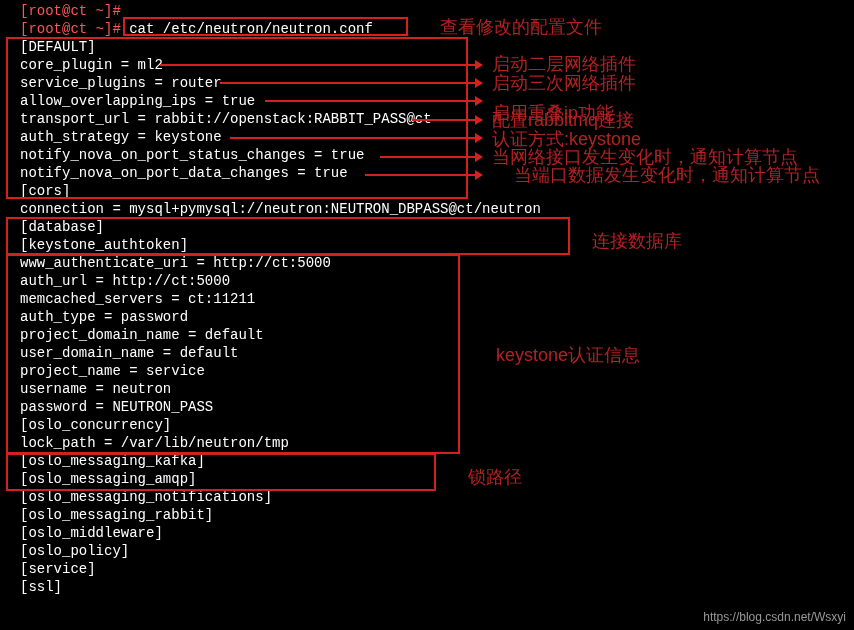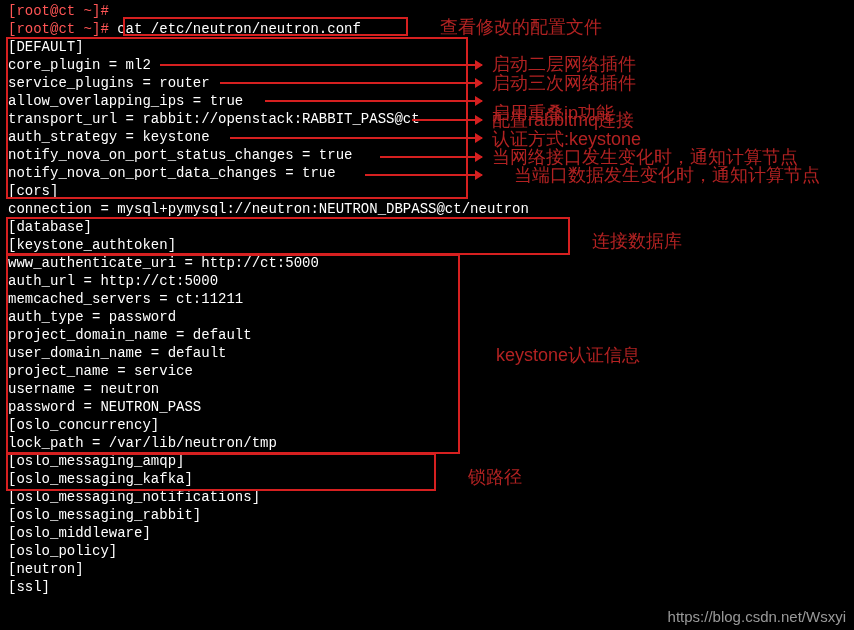--- a/index.html
+++ b/index.html
@@ -1,24 +1,24 @@
 <!DOCTYPE html>
 <html><head>
 <meta charset="utf-8">
 <style>
 * { margin:0; padding:0; box-sizing:border-box; }
 body { background:#000; font-family:"Courier New",monospace; font-size:14px; color:#fff; width:854px; height:630px; position:relative; overflow:hidden; line-height:18px; }
-.term { padding:2px 8px; position:relative; }
+.term { padding:2px 20px; position:relative; }
 .line { white-space:pre; position:relative; }
 .red { color:#ff5555; }
 .redtxt { color:#b22222; font-family:Arial,"Microsoft YaHei",sans-serif; font-size:18px; position:absolute; }
 .box { position:absolute; border:2px solid #d62020; pointer-events:none; }
 .arrow { position:absolute; height:2px; background:#d62020; }
 .arrow::after { content:""; position:absolute; right:-1px; top:-4px; border-left:8px solid #d62020; border-top:5px solid transparent; border-bottom:5px solid transparent; }
-.watermark { position:absolute; right:8px; bottom:4px; color:#999; font-family:Arial; font-size:15px; }
+.watermark { position:absolute; right:8px; bottom:4px; color:#999; font-family:Arial; font-size:12px; }
 </style>
 </head>
 <body>
 
 <div class="term">
 <div class="line"><span class="red">[root@ct ~]#</span></div>
 <div class="line"><span class="red">[root@ct ~]# </span><span>cat /etc/neutron/neutron.conf</span></div>
 <div class="line">[DEFAULT]</div>
 <div class="line">core_plugin = ml2</div>
 <div class="line">service_plugins = router</div>
@@ -35,27 +35,27 @@
 <div class="line">auth_url = http://ct:5000</div>
 <div class="line">memcached_servers = ct:11211</div>
 <div class="line">auth_type = password</div>
 <div class="line">project_domain_name = default</div>
 <div class="line">user_domain_name = default</div>
 <div class="line">project_name = service</div>
 <div class="line">username = neutron</div>
 <div class="line">password = NEUTRON_PASS</div>
 <div class="line">[oslo_concurrency]</div>
 <div class="line">lock_path = /var/lib/neutron/tmp</div>
+<div class="line">[oslo_messaging_kafka]</div>
 <div class="line">[oslo_messaging_amqp]</div>
-<div class="line">[oslo_messaging_kafka]</div>
 <div class="line">[oslo_messaging_notifications]</div>
 <div class="line">[oslo_messaging_rabbit]</div>
 <div class="line">[oslo_middleware]</div>
 <div class="line">[oslo_policy]</div>
-<div class="line">[neutron]</div>
+<div class="line">[service]</div>
 <div class="line">[ssl]</div>
 </div>
 
 <div class="box" style="left:123px; top:17px; width:285px; height:19px;"></div>
 <div class="box" style="left:6px; top:37px; width:462px; height:162px;"></div>
 <div class="box" style="left:6px; top:217px; width:564px; height:38px;"></div>
 <div class="box" style="left:6px; top:254px; width:454px; height:200px;"></div>
 <div class="box" style="left:6px; top:453px; width:430px; height:38px;"></div>
 
 <div class="arrow" style="left:160px; top:64px; width:322px;"></div>

